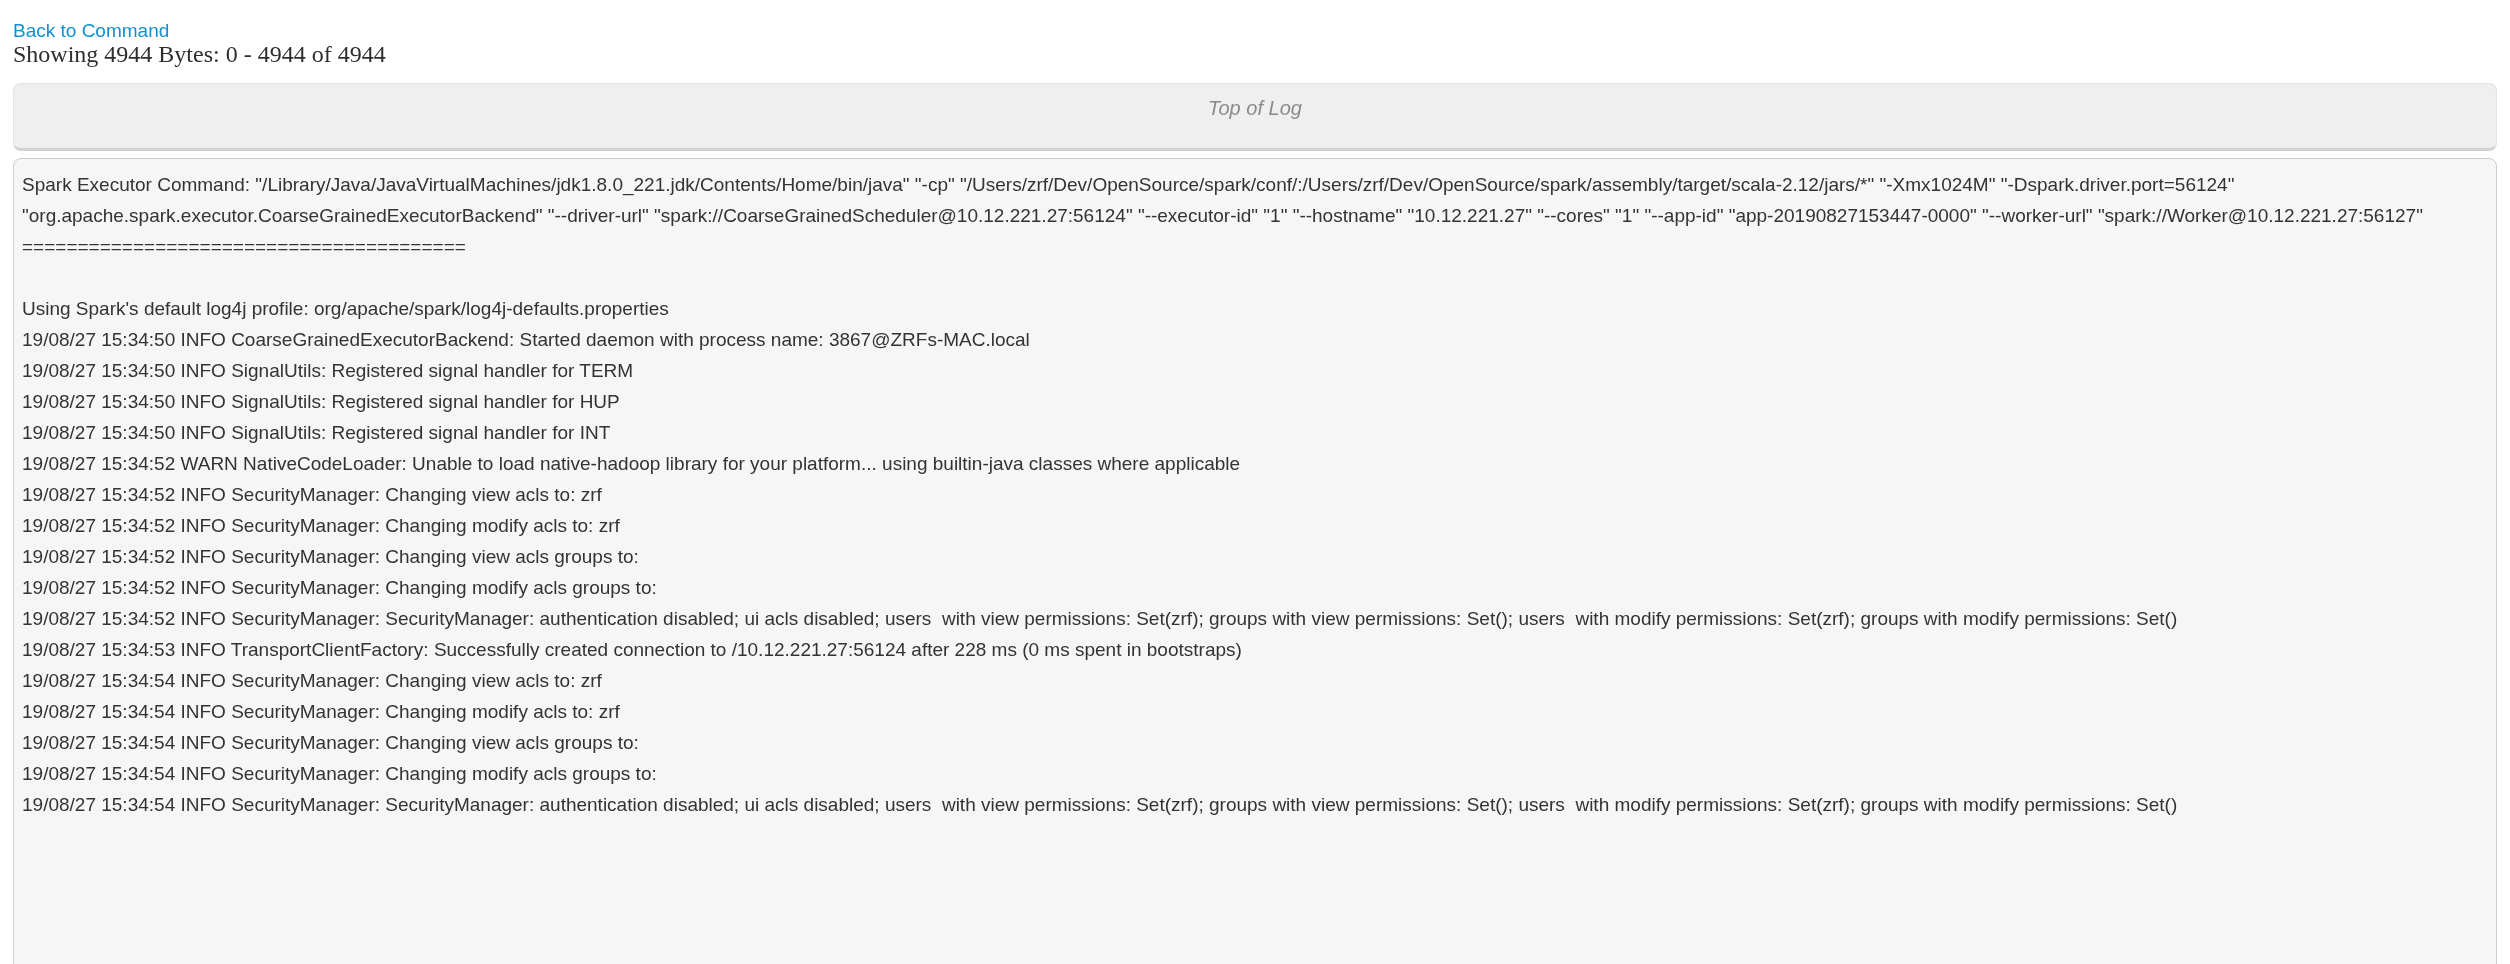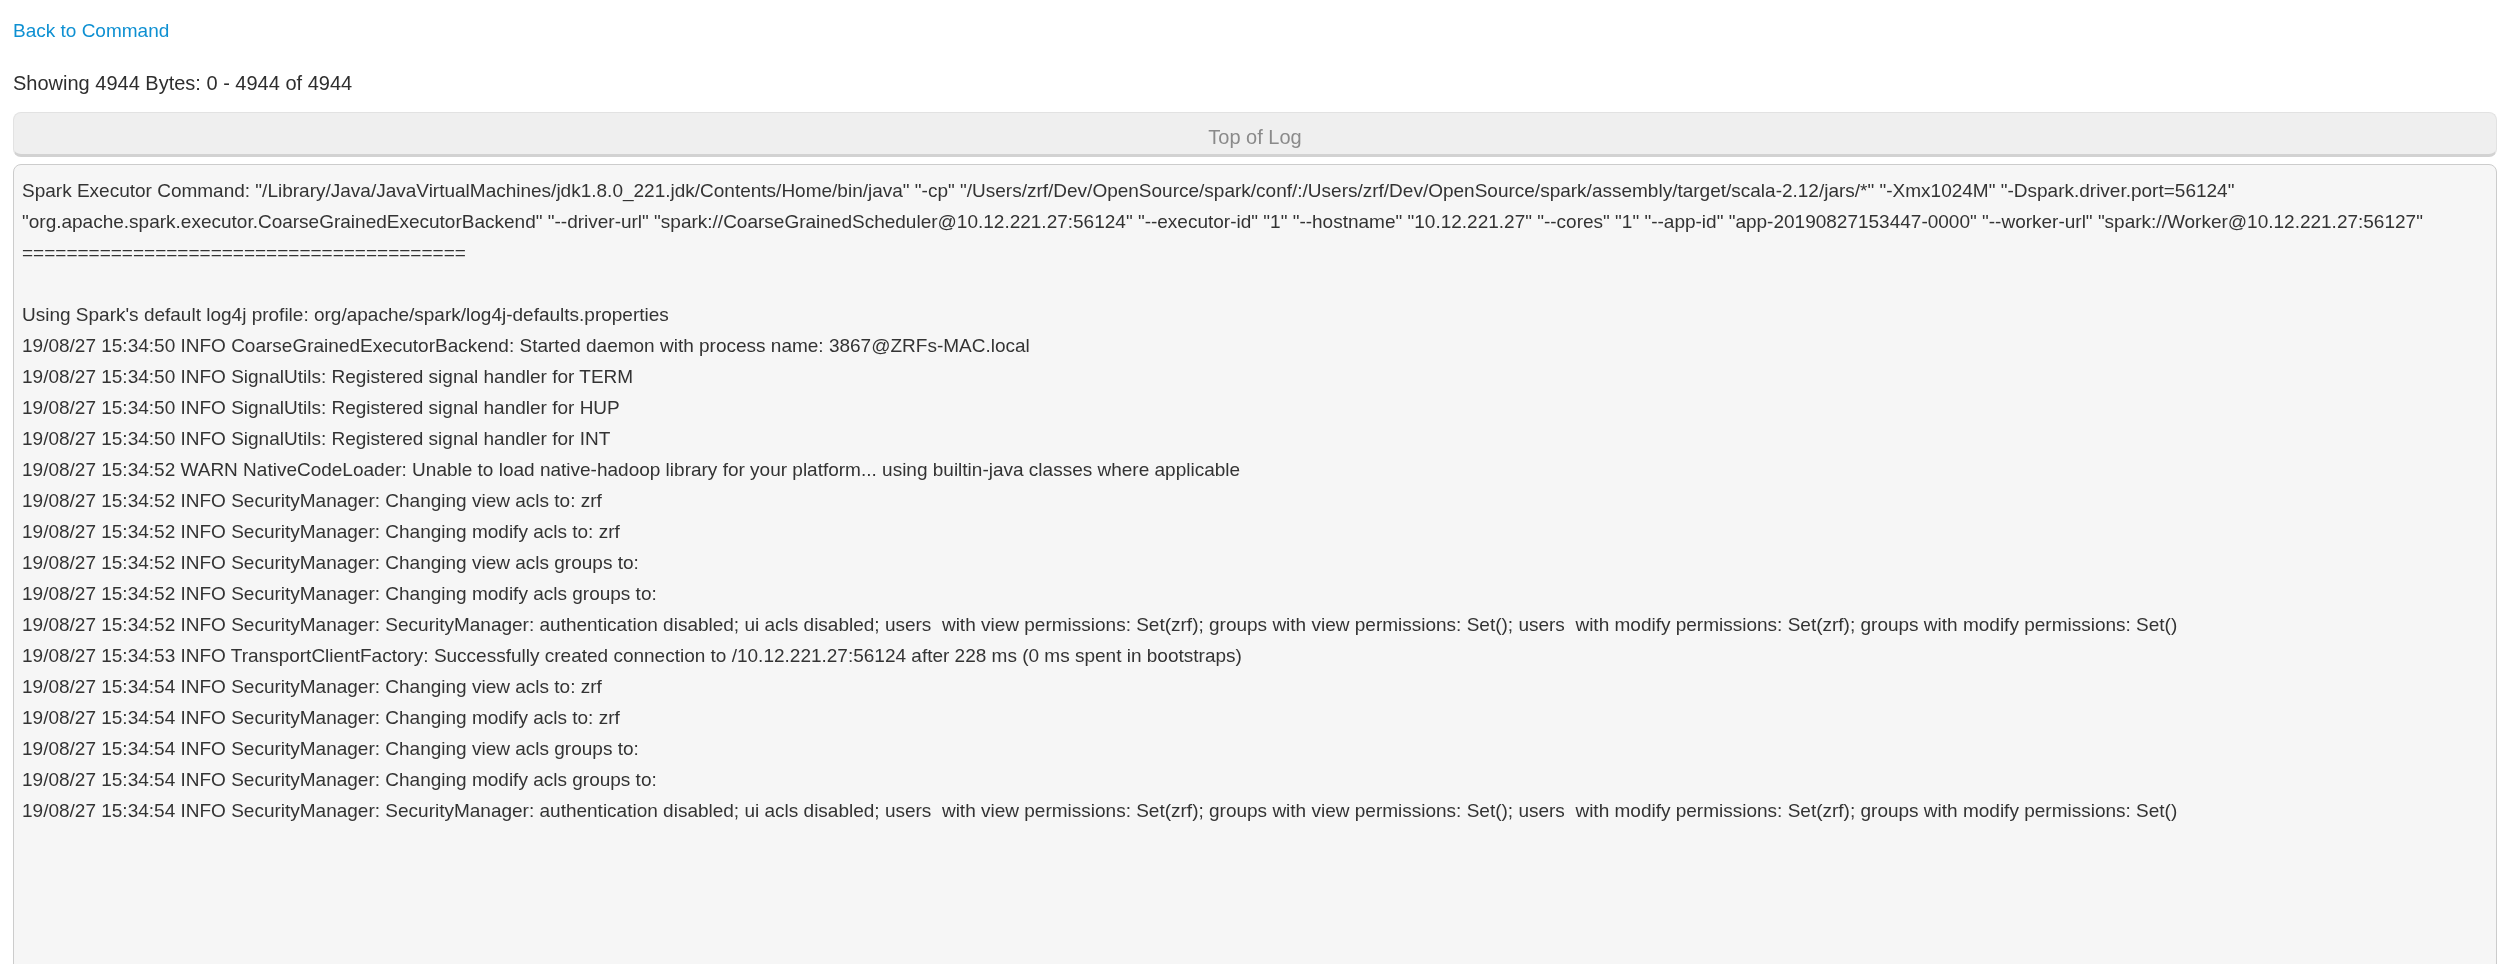--- a/index.html
+++ b/index.html
@@ -18,38 +18,39 @@
   .back-link {
     display: inline-block;
     margin-top: 20px;
     font-size: 19px;
     line-height: 22px;
     color: var(--link_blue, #0e90d2);
     text-decoration: none;
     cursor: pointer;
   }
   .byte-range {
-    margin-top: 29px;
-    font-size: 20px;
+    font-size: 24px;
     line-height: 24px;
     color: var(--status_text, #2e2e2e);
+    font-family: Liberation Serif, serif;
   }
   .log-header-bar {
     margin-top: 17px;
-    height: 45px;
+    height: 68px;
     line-height: 49px;
     text-align: center;
     background: var(--header_bg, #efefef);
     color: var(--header_text, #8a8a8a);
     font-size: 20px;
     border: 1px solid var(--header_border, #e2e2e2);
     border-bottom: 3px solid var(--header_border_bottom, #d2d2d2);
     border-radius: 8px;
     cursor: pointer;
     user-select: none;
+    font-style: italic;
   }
   .log-pre {
     margin: 7px 0 0 0;
     height: 1200px; 
     background: var(--log_bg, #f6f6f6);
     border: 1px solid var(--log_border, #cccccc);
     border-radius: 8px;
     padding: 10px 8px;
     font-family: "Liberation Sans", sans-serif;
     font-size: 19px;

